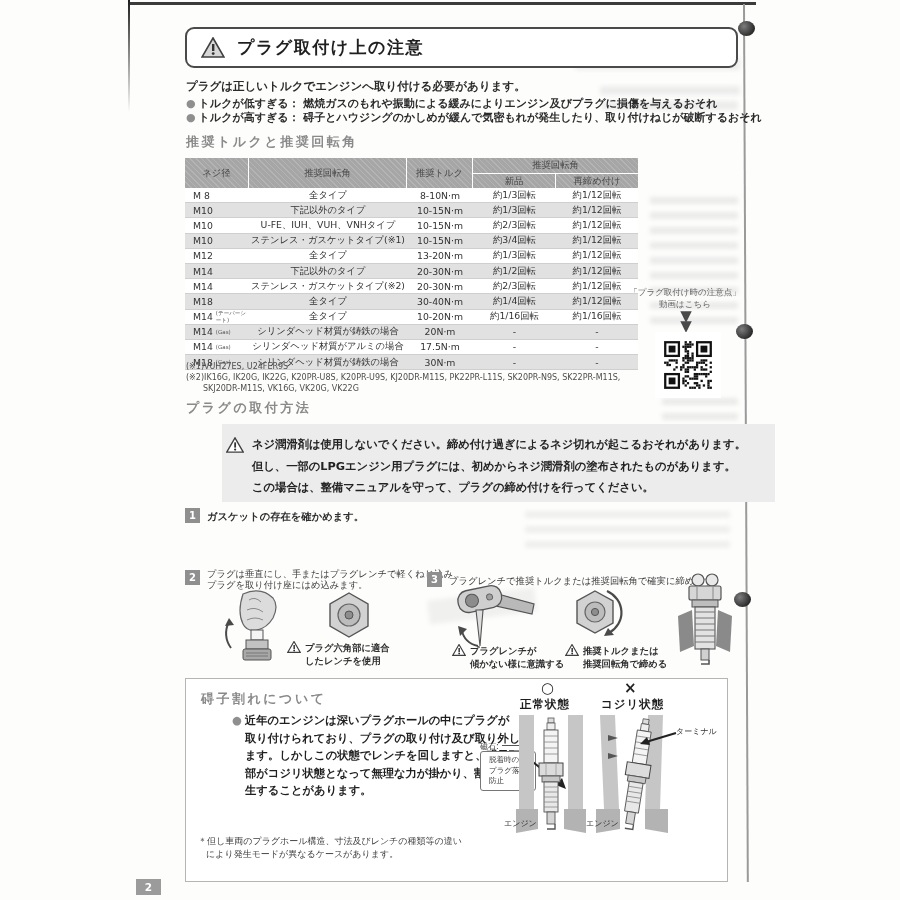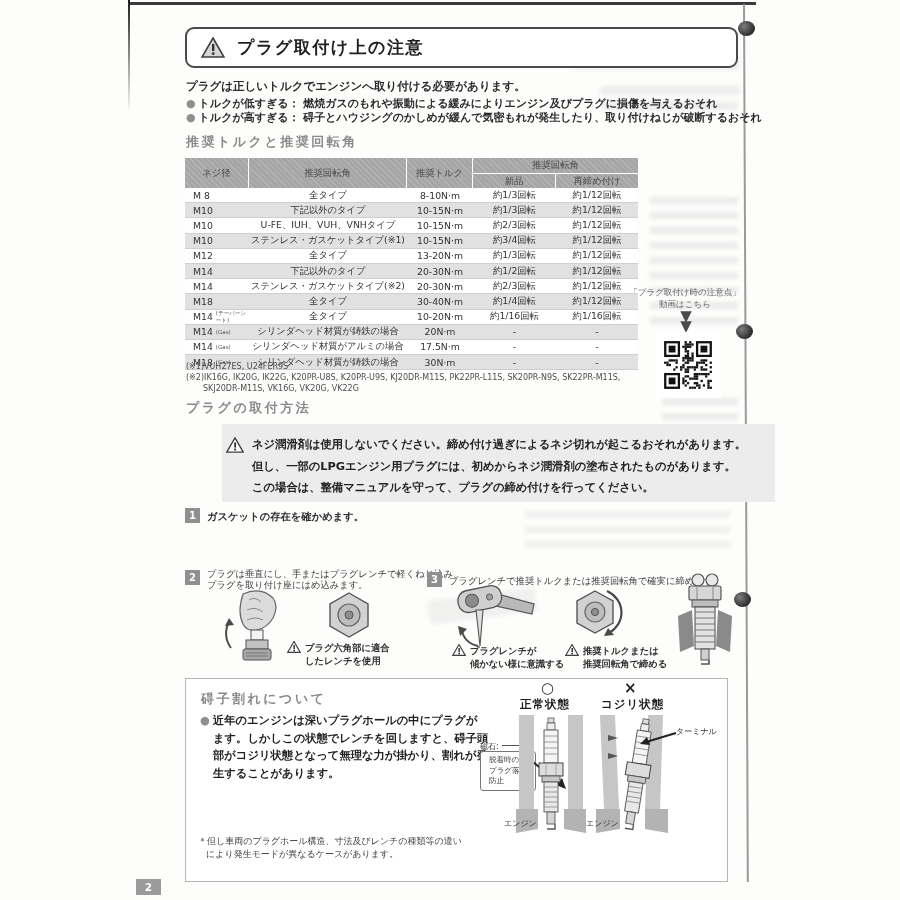--- a/index.html
+++ b/index.html
@@ -55,21 +55,21 @@
 
   .stepnum{width:15px;height:15px;background:#8f8f8f;color:#fff;font-size:10px;font-weight:bold;
            display:flex;align-items:center;justify-content:center;}
   .steptxt{font-size:10.3px;color:#2e2e2e;font-weight:600;}
   .stepsub{font-size:9.3px;color:#3c3c3c;}
   .cap{font-size:9.3px;color:#2e2e2e;font-weight:600;line-height:13px;display:flex;gap:4px;}
 
   
   .bigbox{left:185px;top:678px;width:543px;height:204px;border:1.5px solid #b5b5b5;border-radius:0;
           background:#fff;box-sizing:border-box;}
-  .insbody{font-size:11.3px;font-weight:600;color:#1f1f1f;line-height:17.6px;}
+  .insbody{font-size:11.3px;font-weight:600;color:#1f1f1f;line-height:17.6px;margin-left:32px;}
   .insfoot{font-size:9px;color:#3d3d3d;line-height:12.5px;}
   .maglabel{font-size:8px;color:#333;}
   .magbox{border:1px solid #777;border-radius:3px;font-size:7.5px;line-height:10.5px;color:#333;
           padding:3px 8px;background:#fff;}
   .statemark{font-size:15px;font-weight:bold;color:#222;}
   .statelabel{font-size:11.5px;font-weight:bold;color:#1d1d1d;letter-spacing:1px;}
   .small8{font-size:8px;color:#333;}
 
   .pagenum{left:136px;top:879px;width:25px;height:16px;background:#9b9b9b;color:#fff;
            font-size:10.5px;font-weight:bold;display:flex;align-items:center;justify-content:center;}
@@ -492,20 +492,21 @@
         <line x1="19" y1="70" x2="39" y2="70"></line>
     </g>
     <rect x="25" y="77" width="8" height="11" fill="#d0d0d0" stroke="#555" stroke-width="1"></rect>
     <path d="M25 92 L33 92 L33 88" fill="none" stroke="#555" stroke-width="1.6"></path>
   </svg>
 
   <div class="abs bigbox">
     <div class="abs sechead nw" style="left:15px;top:11px;">碍子割れについて</div>
     <div class="abs" style="left:14px;top:33px;">
       <div class="insbody nw"><span class="bullet-dot">●</span><span>近年のエンジンは深いプラグホールの中にプラグが</span></div>
+      <div class="insbody nw" style="padding-left:13px;">取り付けられており、プラグの取り付け及び取り外し</div>
       <div class="insbody nw" style="padding-left:13px;">ます。しかしこの状態でレンチを回しますと、碍子頭</div>
       <div class="insbody nw" style="padding-left:13px;">部がコジリ状態となって無理な力が掛かり、割れが発</div>
       <div class="insbody nw" style="padding-left:13px;">生することがあります。</div>
     </div>
     <div class="abs" style="left:12px;top:156px;">
       <div class="insfoot nw">＊但し車両のプラグホール構造、寸法及びレンチの種類等の違い</div>
       <div class="insfoot nw" style="padding-left:8px;">により発生モードが異なるケースがあります。</div>
     </div>
 
     <div class="abs maglabel nw" style="left:294px;top:62px;">磁石:</div>

